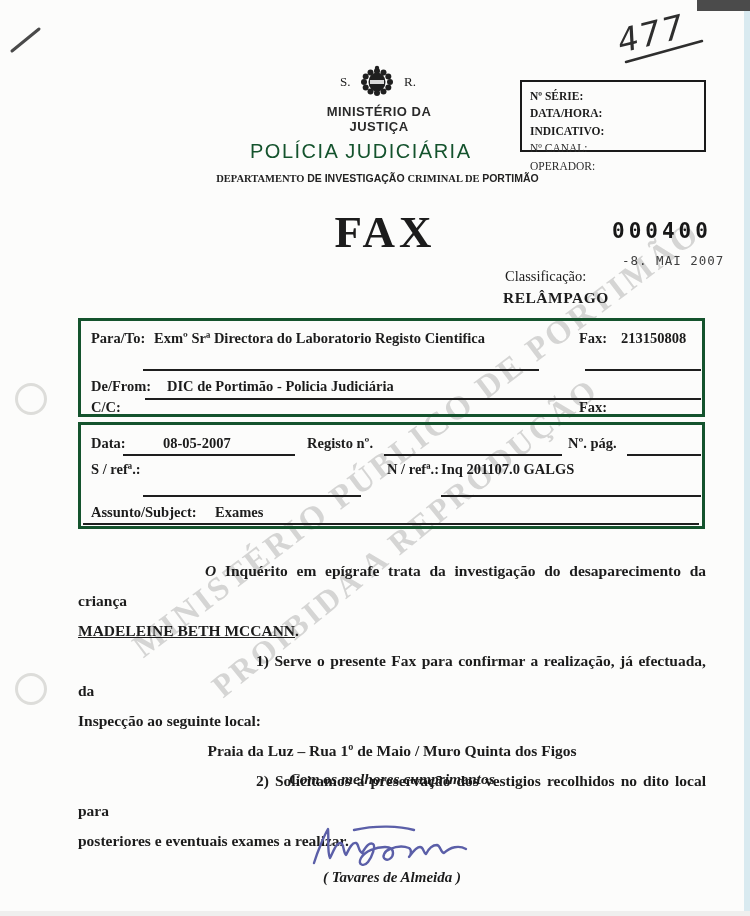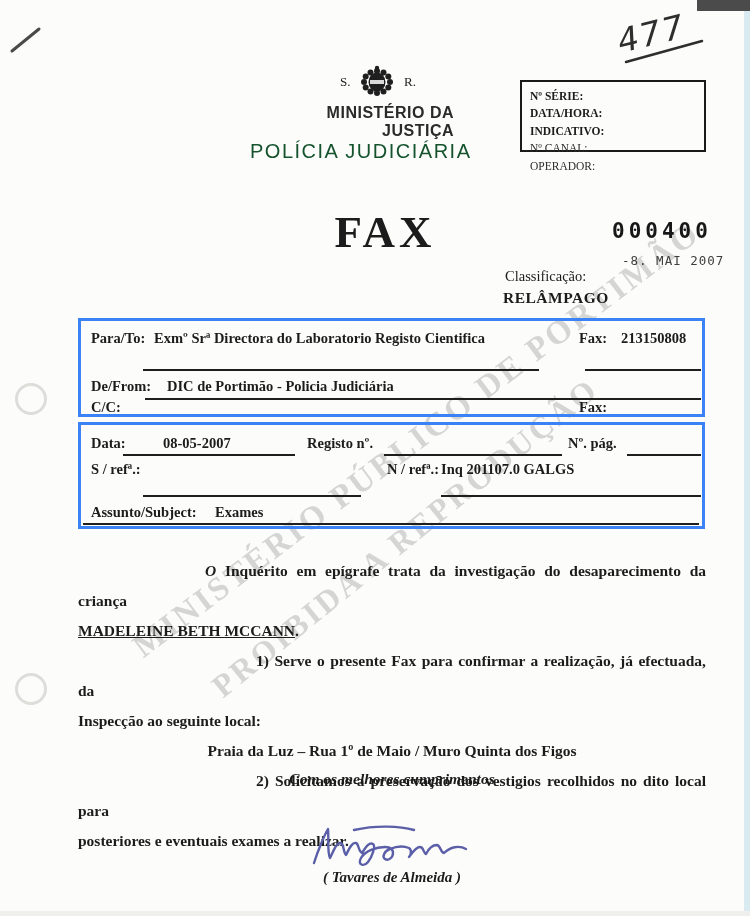--- a/index.html
+++ b/index.html
@@ -19,42 +19,42 @@
     font-size:33px;color:#2e2e2e;transform:rotate(-14deg);font-style:italic;letter-spacing:2px;}
   
   .wm{font-family:"Liberation Serif",serif;font-weight:bold;color:#cbcbcb;
       white-space:nowrap;mix-blend-mode:multiply;pointer-events:none;opacity:.75;}
   .wm1{left:148px;top:628px;font-size:33px;letter-spacing:3px;
        transform:rotate(-37deg);transform-origin:left bottom;}
   .wm2{left:228px;top:668px;font-size:32px;letter-spacing:3px;
        transform:rotate(-39deg);transform-origin:left bottom;}
   
   .sr{font-size:13px;}
-  .ministry{left:304px;top:104px;width:150px;text-align:right;
-    font-family:"Liberation Sans",sans-serif;font-weight:bold;font-size:16px;letter-spacing:.5px;color:#2a2a2a;}
+  .ministry{left:304px;top:104px;width:150px;text-align:center;
+    font-family:"Liberation Sans",sans-serif;font-weight:bold;font-size:13px;letter-spacing:.5px;color:#2a2a2a;}
   .org{left:250px;top:140px;width:250px;text-align:left;
     font-family:"Liberation Sans",sans-serif;font-size:20px;letter-spacing:1.5px;color:#14532d;}
   .dept{left:195px;top:172px;width:365px;text-align:center;font-size:10.5px;color:#222;}
   .dept .sans{font-family:"Liberation Sans",sans-serif;font-weight:bold;}
   .dept .serif{font-family:"Liberation Serif",serif;font-weight:600;}
   .faxinfo{left:520px;top:80px;width:186px;height:72px;border:2px solid #1a1a1a;
     padding:6px 0 0 8px;box-sizing:border-box;background:transparent;}
   .faxinfo div{line-height:17.4px;font-size:11.5px;font-weight:bold;}
   .faxinfo div.lite{font-weight:normal;color:#2b2b2b;}
   
   .fax-title{left:300px;top:206px;width:170px;text-align:center;
     font-size:45px;font-weight:bold;letter-spacing:4px;}
   .stampnum{left:612px;top:219px;font-family:"DejaVu Sans Mono",monospace;
     font-size:21px;font-weight:bold;letter-spacing:4px;color:#171717;}
   .stampdate{left:622px;top:253px;font-family:"DejaVu Sans Mono",monospace;
     font-size:12.5px;letter-spacing:1px;color:#3e3e3e;}
   .classif-label{left:505px;top:268px;font-size:14.5px;font-weight:normal;}
   .classif-value{left:503px;top:289px;font-size:15.5px;font-weight:bold;letter-spacing:.5px;}
   
-  .fbox{border:3px solid #3b82f6;box-sizing:border-box;font-weight:bold;font-size:14.5px;}
+  .fbox{border:3px solid #14532d;box-sizing:border-box;font-weight:bold;font-size:14.5px;}
   .box1{left:78px;top:318px;width:627px;height:99px;}
   .box2{left:78px;top:422px;width:627px;height:107px;}
   .fbox .fld{position:absolute;white-space:nowrap;}
   .uline{position:absolute;height:2px;background:#1e1e1e;}
   .uline.thin{height:1.5px;}
   
   .body-col{left:78px;top:556px;width:628px;font-size:15.5px;font-weight:bold;line-height:30px;}
   .jline{text-align:justify;text-align-last:justify;}
   .ind1{text-indent:127px;} .ind2{text-indent:178px;}
   .name-u{text-decoration:underline;}
@@ -108,20 +108,21 @@
         <circle cx="32.3" cy="12.5" r="3"></circle>
       <ellipse cx="21" cy="18" rx="8.5" ry="9.5"></ellipse>
       <circle cx="21" cy="4" r="2.2"></circle>
     </g>
     <rect x="14" y="16" width="14" height="4" fill="#fcfcfb" opacity="0.85"></rect>
   </svg>
   <span class="abs sr" style="left:404px;top:74px;">R.</span>
 
   <div class="abs ministry">MINISTÉRIO DA JUSTIÇA</div>
   <div class="abs org">POLÍCIA JUDICIÁRIA</div>
+  <div class="abs dept"><span class="serif">DEPARTAMENTO </span><span class="sans">DE INVESTIGAÇÃO </span><span class="serif">CRIMINAL DE </span><span class="sans">PORTIMÃO</span></div>
 
   <div class="abs faxinfo">
     <div>Nº SÉRIE:</div>
     <div>DATA/HORA:</div>
     <div>INDICATIVO:</div>
     <div class="lite">Nº CANAL:</div>
     <div class="lite">OPERADOR:</div>
   </div>
 
   <div class="abs fax-title">FAX</div>

